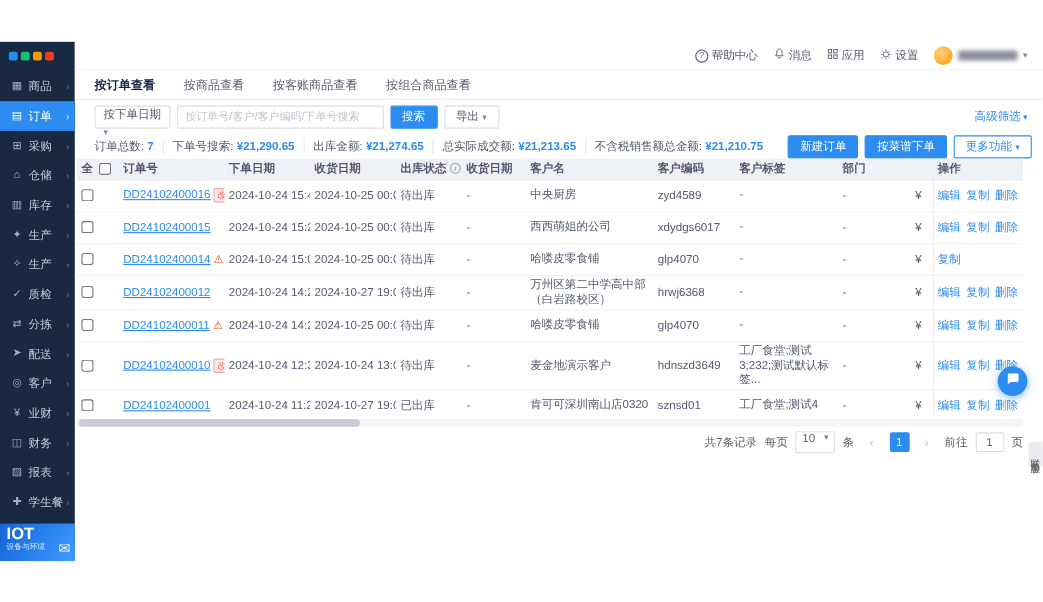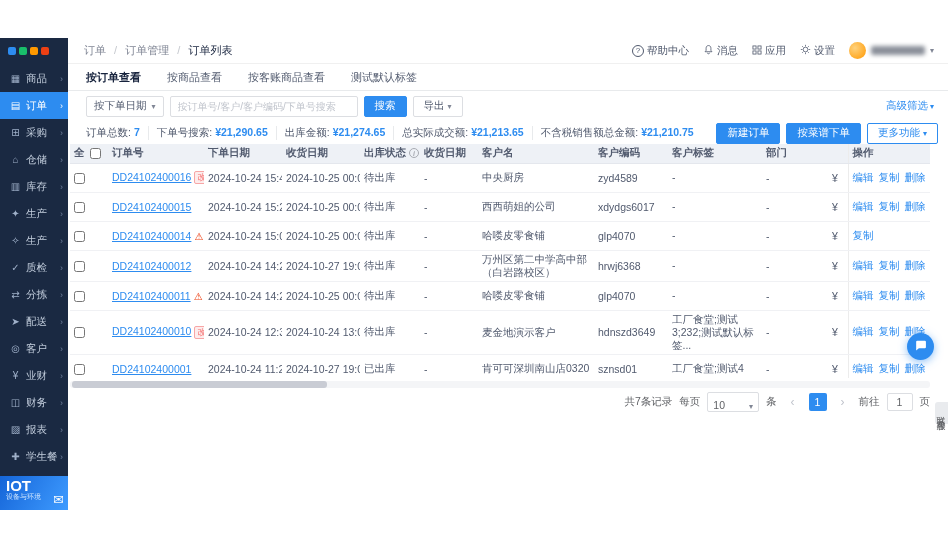--- a/index.html
+++ b/index.html
@@ -46,21 +46,21 @@
   .tabs { position:absolute; left:68px; top:64px; right:0; height:27px; background:#fff;
           border-bottom:1px solid #e8eaec; display:flex; align-items:center; gap:26px;
           padding-left:18px; font-size:11px; color:#515a6e; }
   .tab { cursor:pointer; }
   .tab.active { color:#17233d; font-weight:bold; }
 
   
   .filters { position:absolute; left:68px; top:94px; right:0; height:24px; display:flex;
              align-items:center; padding:0 14px 0 18px; gap:6px; font-size:10.5px; color:#515a6e; }
   .ctrl { height:21px; border:1px solid #dcdee2; border-radius:2px; background:#fff;
-          display:flex; align-items:center; gap:5px; padding:0 7px; white-space:nowrap; cursor:pointer; }
+          display:flex; gap:5px; padding:0 7px; white-space:nowrap; cursor:pointer;flex-direction:column; }
   .clock { font-size:10px; color:#a8abb2; }
   .search-input { width:188px; height:21px; border:1px solid #dcdee2; border-radius:2px;
                   padding:0 7px; font-size:10px; color:#515a6e; outline:none; }
   .search-input::placeholder { color:#c0c4cc; }
   .btn { height:21px; border-radius:2px; font-size:10.5px; display:inline-flex;
          align-items:center; gap:3px; padding:0 10px; cursor:pointer; border:1px solid transparent; }
   .btn-primary { background:#2d8cf0; color:#fff; border-color:#2d8cf0; }
   .btn-plain { background:#fff; color:#515a6e; border-color:#dcdee2; }
   .btn-outline { background:#fff; color:#2d8cf0; border-color:#2d8cf0; }
   .adv { margin-left:auto; color:#2d8cf0; display:flex; align-items:center; gap:2px; cursor:pointer; }
@@ -101,21 +101,21 @@
   
   .hscroll { position:absolute; left:70px; top:381px; width:860px; height:7px;
              background:#f4f5f7; border-radius:3px; }
   .hthumb { position:absolute; left:2px; top:0; width:255px; height:7px;
             border-radius:3px; background:#c9ccd4; cursor:pointer; }
 
   
   .pagination { position:absolute; right:18px; top:392px; display:flex; align-items:center;
                 gap:7px; font-size:10.5px; color:#606266; }
   .page-size { border:1px solid #dcdee2; height:20px; padding:0 5px; display:flex;
-               align-items:flex-end; gap:24px; border-radius:2px; cursor:pointer; background:#fff; }
+               align-items:flex-start; gap:8px; border-radius:2px; cursor:pointer; background:#fff; }
   .page-btn { min-width:18px; height:18px; display:inline-flex; align-items:center;
               justify-content:center; border-radius:2px; cursor:pointer; }
   .page-btn.arrow { color:#c0c4cc; font-size:12px; }
   .page-btn.current { background:#2d8cf0; color:#fff; }
   .goto-input { width:26px; height:18px; border:1px solid #dcdee2; border-radius:2px;
                 text-align:center; font-size:10.5px; color:#606266; outline:none; }
 
   
   .float-chat { position:absolute; right:14px; top:333px; width:27px; height:27px; border-radius:50%;
                 background:#2d8cf0; box-shadow:0 2px 8px rgba(45,140,240,.55); display:flex;
@@ -214,27 +214,20 @@
         </div>
       </nav>
     <div class="iot">
       <div class="iot-title">IOT</div>
       <div class="iot-sub">设备与环境</div>
       <span class="iot-icon">✉</span>
     </div>
   </aside>
 
   <header class="topbar">
-    <span>
-      <span>订单</span>
-      <span class="crumb-sep">/</span>
-      <span>订单管理</span>
-      <span class="crumb-sep">/</span>
-      <span class="crumb-cur">订单列表</span>
-    </span>
     <div class="top-actions">
       <div class="action">
         <span class="ico-q">?</span>
         <span>帮助中心</span>
       </div>
       <div class="action">
         <span><svg width="11" height="12" viewBox="0 0 16 16">
               <path d="M8 1.5c-2.2 0-3.5 1.7-3.5 4v3L3 10.5h10L11.5 8.5v-3c0-2.3-1.3-4-3.5-4z" fill="none" stroke="#515a6e" stroke-width="1.2"></path>
               <path d="M6.5 12a1.5 1.5 0 0 0 3 0" fill="none" stroke="#515a6e" stroke-width="1.2"></path>
             </svg></span>
@@ -261,21 +254,21 @@
         <span class="user-blur"></span>
         <span class="caret">▾</span>
       </div>
     </div>
   </header>
 
   <div class="tabs">
       <span class="tab active">按订单查看</span>
       <span class="tab">按商品查看</span>
       <span class="tab">按客账商品查看</span>
-      <span class="tab">测试默认标签</span>
+      <span class="tab">按组合商品查看</span>
     </div>
 
   <div class="filters">
     <div class="ctrl">
       <span>按下单日期</span>
       <span class="caret">▾</span>
     </div>
     <input class="search-input" type="text" placeholder="按订单号/客户/客户编码/下单号搜索" style="">
     <button class="btn btn-primary">搜索</button>
     <div class="btn btn-plain">

